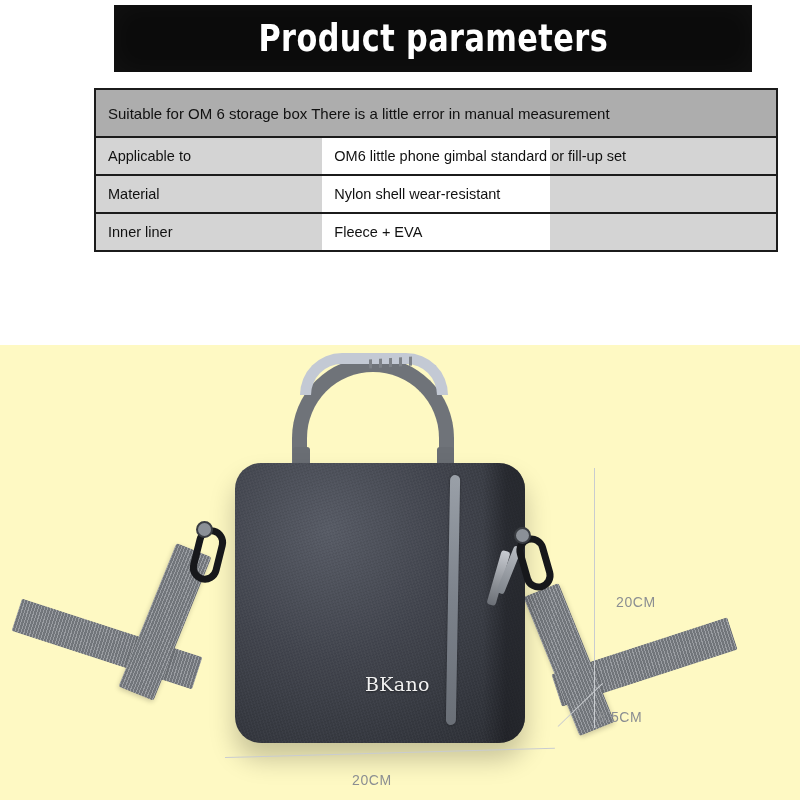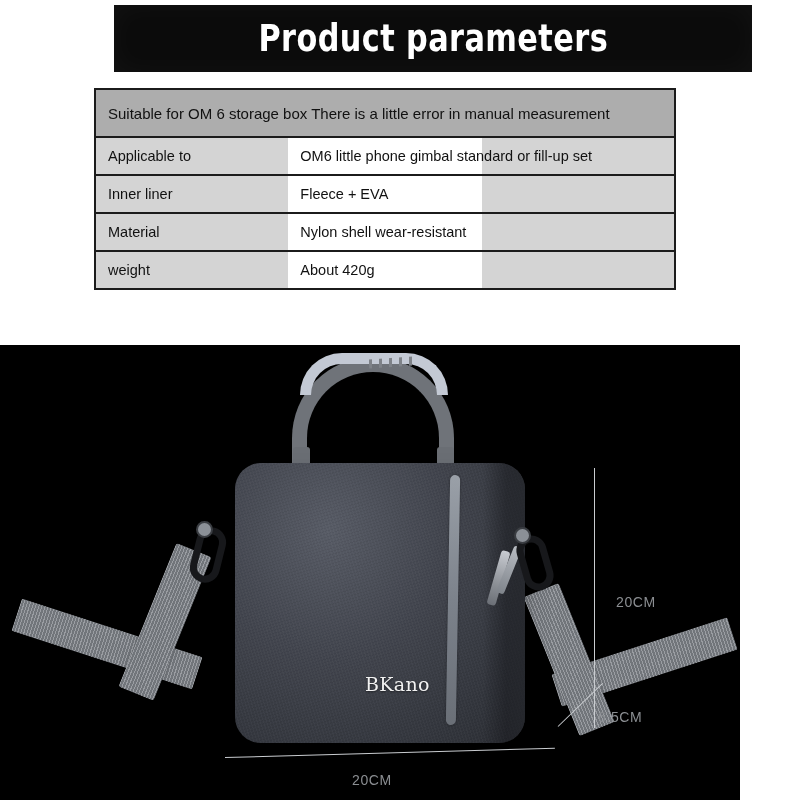--- a/index.html
+++ b/index.html
@@ -38,21 +38,21 @@
     transform: scaleX(0.82);
     transform-origin: center;
     white-space: nowrap;
   }
 
   
   .spec-table {
     position: absolute;
     left: 94px;
     top: 88px;
-    width: 582px;
+    width: 684px;
     border-collapse: collapse;
     border: 2px solid #1b1b1b;
     table-layout: fixed;
     background: #ffffff;
     padding-left: 48px;
   }
   .spec-table td {
     border-top: 2px solid #1b1b1b;
     border-bottom: 2px solid #1b1b1b;
     padding: 0 12px;
@@ -87,23 +87,23 @@
     width: 200px;
     background: #d4d4d4;
   }
   .row-last td { border-bottom: none; }
 
   
   .photo {
     position: absolute;
     left: 0;
     top: 345px;
-    width: 740px;
+    width: 800px;
     height: 455px;
-    background: #000000;
+    background: #fef9c3;
   }
 
   
   .strap {
     position: absolute;
     background: #7e8288;
     background-image: repeating-linear-gradient(
       90deg,
       rgba(255,255,255,0.22) 0px,
       rgba(255,255,255,0.22) 1px,
@@ -306,32 +306,27 @@
   <tbody>
     <tr class="row-head">
       <td colspan="3">Suitable for OM 6 storage box There is a little error in manual measurement</td>
     </tr>
     <tr>
       <td class="col-label">Applicable to</td>
       <td class="col-value"><span>OM6 little phone gimbal standard or fill-up set</span></td>
       <td class="col-pad"></td>
     </tr>
     <tr>
-      <td class="col-label">Inner liner</td>
-      <td class="col-value"><span>Fleece + EVA</span></td>
-      <td class="col-pad"></td>
-    </tr>
-    <tr>
       <td class="col-label">Material</td>
       <td class="col-value"><span>Nylon shell wear-resistant</span></td>
       <td class="col-pad"></td>
     </tr>
-    <tr class="row-last">
-      <td class="col-label">weight</td>
-      <td class="col-value"><span>About 420g</span></td>
+    <tr>
+      <td class="col-label">Inner liner</td>
+      <td class="col-value"><span>Fleece + EVA</span></td>
       <td class="col-pad"></td>
     </tr>
   </tbody>
 </table>
 
 <div class="photo">
 
   <div class="strap strap-l2"></div>
   <div class="strap strap-r2"></div>
   <div class="strap strap-l"></div>

